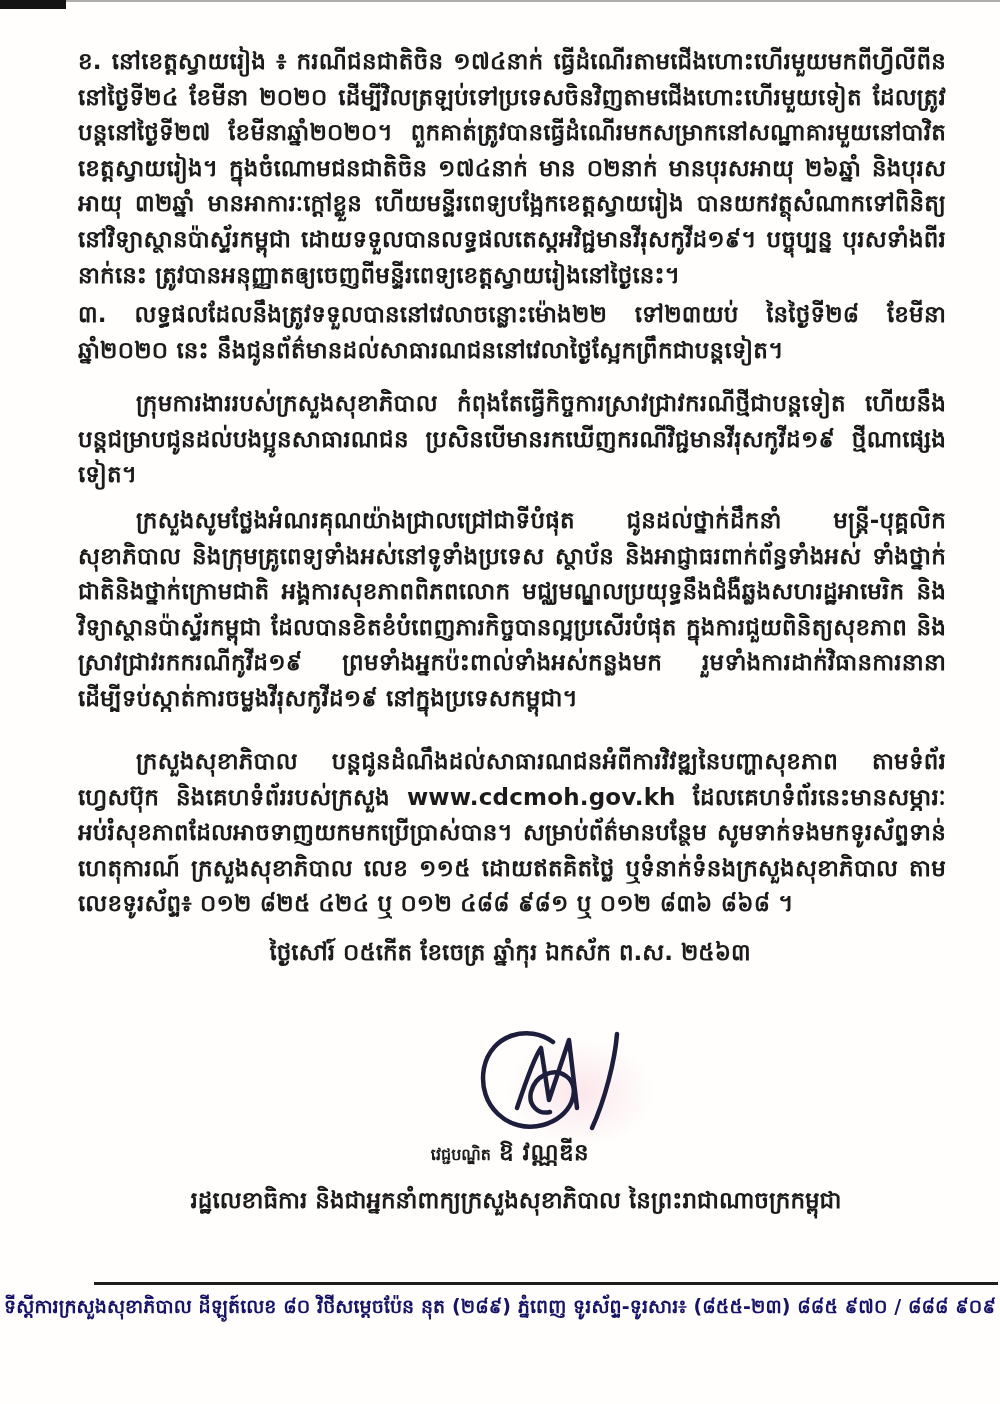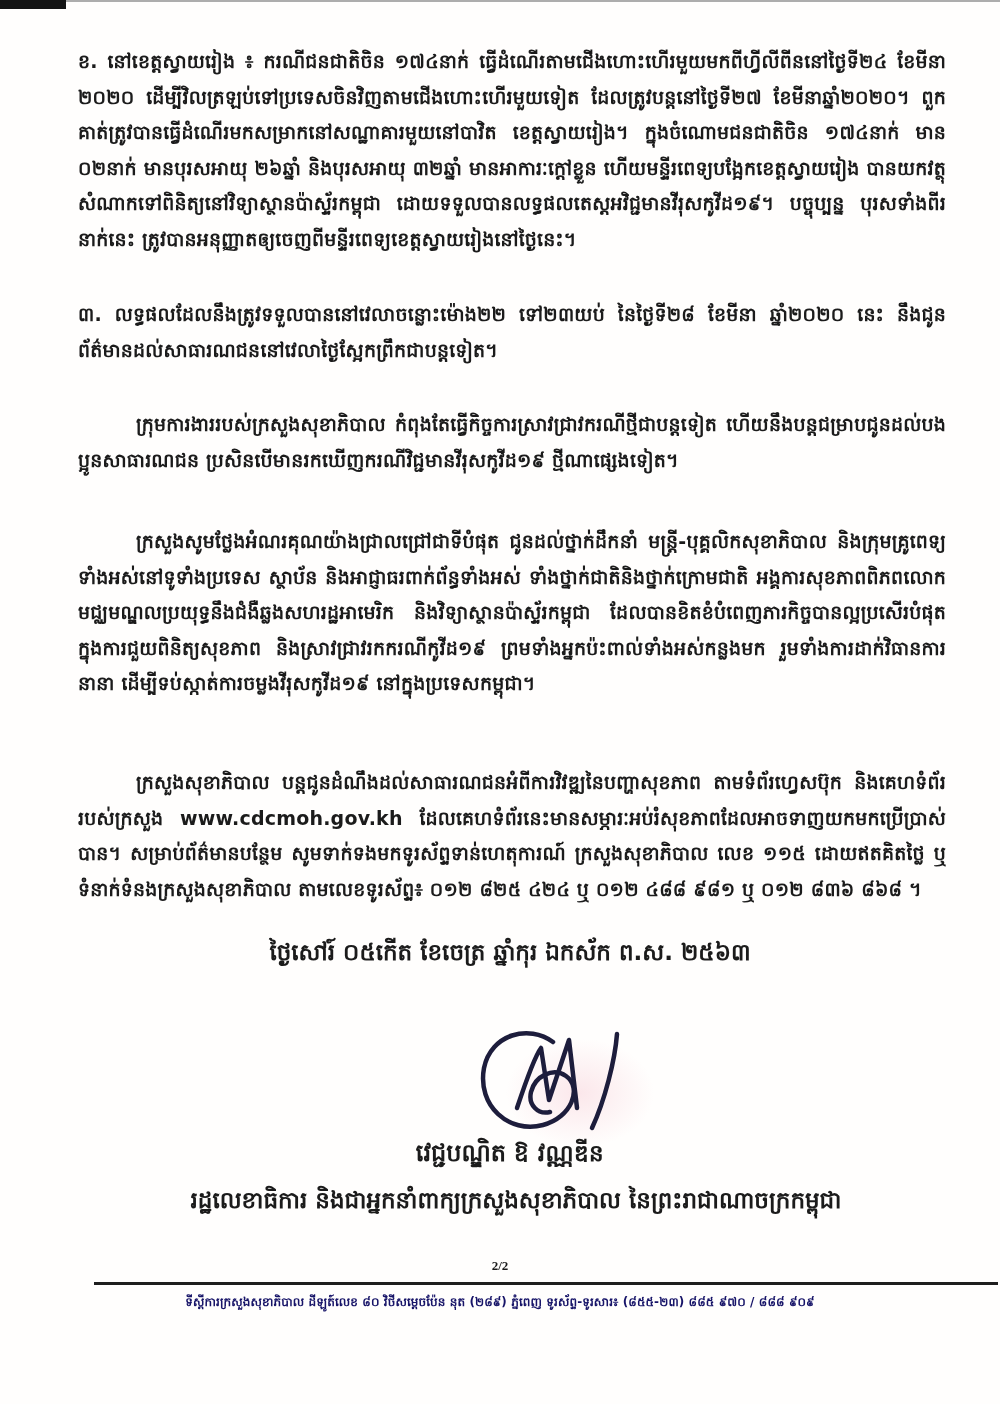--- a/index.html
+++ b/index.html
@@ -10,53 +10,53 @@
     background:#fffefd;
     font-family:"DejaVu Sans", sans-serif;
     color:#1b1b1b;
     overflow:hidden;
   }
   .scan-edge-top { position:absolute; top:0; left:0; width:1000px; height:2px; background:#adadad; }
   .scan-mark-topleft { position:absolute; top:0; left:0; width:66px; height:9px; background:#141414; }
 
   .body-text {
     position:absolute; left:78px; width:868px;
-    font-size:19px; font-weight:bold;
+    font-size:23px; font-weight:bold;
     line-height:35.6px;
     text-align:justify;
     letter-spacing:0.2px;
     margin:0;
   }
-  .indent { text-indent:58px;margin-top:21px; }
+  .indent { text-indent:58px; }
 
   .center-line {
     position:absolute; left:10px; width:1000px;
     text-align:center; font-size:23px; font-weight:bold; margin:0;
   }
 
   .sig-smudge {
     position:absolute; left:505px; top:1038px; width:150px; height:110px;
     background:radial-gradient(ellipse at center, rgba(238,150,170,0.22) 0%, rgba(238,150,170,0) 70%);
   }
   .signature { position:absolute; left:455px; top:1026px; width:210px; height:125px; }
 
-  .name-line { font-size:24px; }
+  .name-line { font-size:16px; }
   .name-bold { font-size:23px; font-weight:bold; letter-spacing:0.5px; }
 
   .page-num {
     position:absolute; top:1258px; left:0; width:1000px;
     text-align:center; font-size:13px; font-weight:bold;
     font-family:"Liberation Serif", serif; margin:0;
   }
   .rule { position:absolute; top:1282px; left:94px; width:904px; height:3px; background:#1e1e1e; }
   .footer-line {
     position:absolute; top:1294px; left:0; width:1000px;
     text-align:center;
     color:#171468;
-    font-size:12px; font-weight:bold; margin:0;
+    font-size:19px; font-weight:bold; margin:0;
     letter-spacing:0.1px;
   }
 </style>
 </head>
 <body>
 
 <div class="page">
 
   <div class="scan-edge-top"></div>
   <div class="scan-mark-topleft"></div>
@@ -84,19 +84,18 @@
     </g>
   </svg>
 
   <p class="center-line" style="top:1138px;">
     <span class="name-line">វេជ្ជបណ្ឌិត</span>
     <span class="name-bold">ឱ វណ្ណឌីន</span>
   </p>
 
   <p class="center-line" style="top:1186px; font-size:23px;padding-left:6px;">រដ្ឋលេខាធិការ និងជាអ្នកនាំពាក្យក្រសួងសុខាភិបាល នៃព្រះរាជាណាចក្រកម្ពុជា</p>
 
-  <p class="page-num">2/2</p>
 
   <div class="rule"></div>
 
   <p class="footer-line">ទីស្តីការក្រសួងសុខាភិបាល ដីឡូត៍លេខ ៨០ វិថីសម្តេចប៉ែន នុត (២៨៩) ភ្នំពេញ ទូរស័ព្ទ-ទូរសារ៖ (៨៥៥-២៣) ៨៨៥ ៩៧០ / ៨៨៨ ៩០៩</p>
 
 </div>
 
 </body></html>

